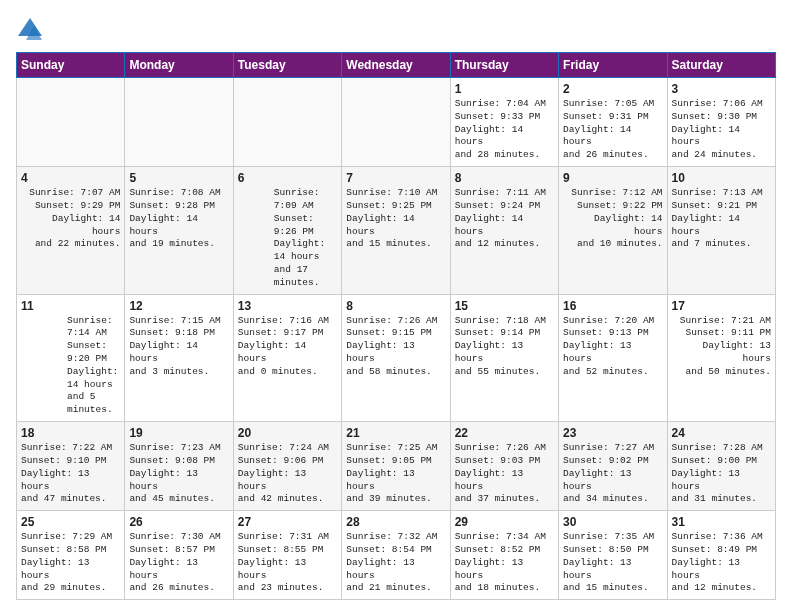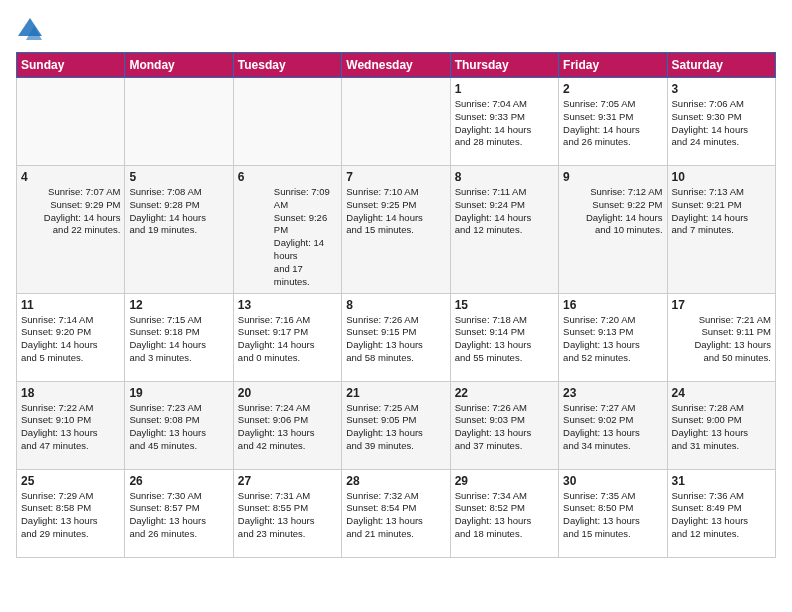--- a/index.html
+++ b/index.html
@@ -44,21 +44,21 @@
     .subtitle {
       font-size: 14px;
       color: #444;
     }
     table {
       width: 100%;
       border-collapse: collapse;
       table-layout: fixed;
     }
     thead th {
-      background: #be185d;
+      background: #701a75;
       color: #fff;
       font-size: 12px;
       font-weight: bold;
       padding: 5px 4px;
       text-align: left;
       border: 1px solid #1a6fba;
     }
     tbody td {
       border: 1px solid #ccc;
       vertical-align: top;
@@ -73,20 +73,21 @@
     }
     .day-num {
       font-size: 12px;
       font-weight: bold;
       margin-bottom: 2px;
     }
     .cell-info {
       font-size: 9.5px;
       line-height: 1.35;
       color: #222;
+      font-family: Liberation Mono, monospace;
     }
     .empty-cell {
       background: #f9f9f9 !important;
     }
   </style>
 </head>
 <body>
 
 <div class="header">
   <div class="logo">
@@ -192,21 +193,21 @@
           <div class="day-num">10</div>
           <div class="cell-info" style="white-space: pre-line;">Sunrise: 7:13 AM
 Sunset: 9:21 PM
 Daylight: 14 hours
 and 7 minutes.</div>
         </td>
       </tr>
       <tr>
         <td>
           <div class="day-num">11</div>
-          <div class="cell-info" style="white-space: pre-line;">Sunrise: 7:14 AM
+          <div class="cell-info" style="white-space: pre-line; margin-left: 46px;">Sunrise: 7:14 AM
 Sunset: 9:20 PM
 Daylight: 14 hours
 and 5 minutes.</div>
         </td>
         <td>
           <div class="day-num">12</div>
           <div class="cell-info" style="white-space: pre-line;">Sunrise: 7:15 AM
 Sunset: 9:18 PM
 Daylight: 14 hours
 and 3 minutes.</div>

